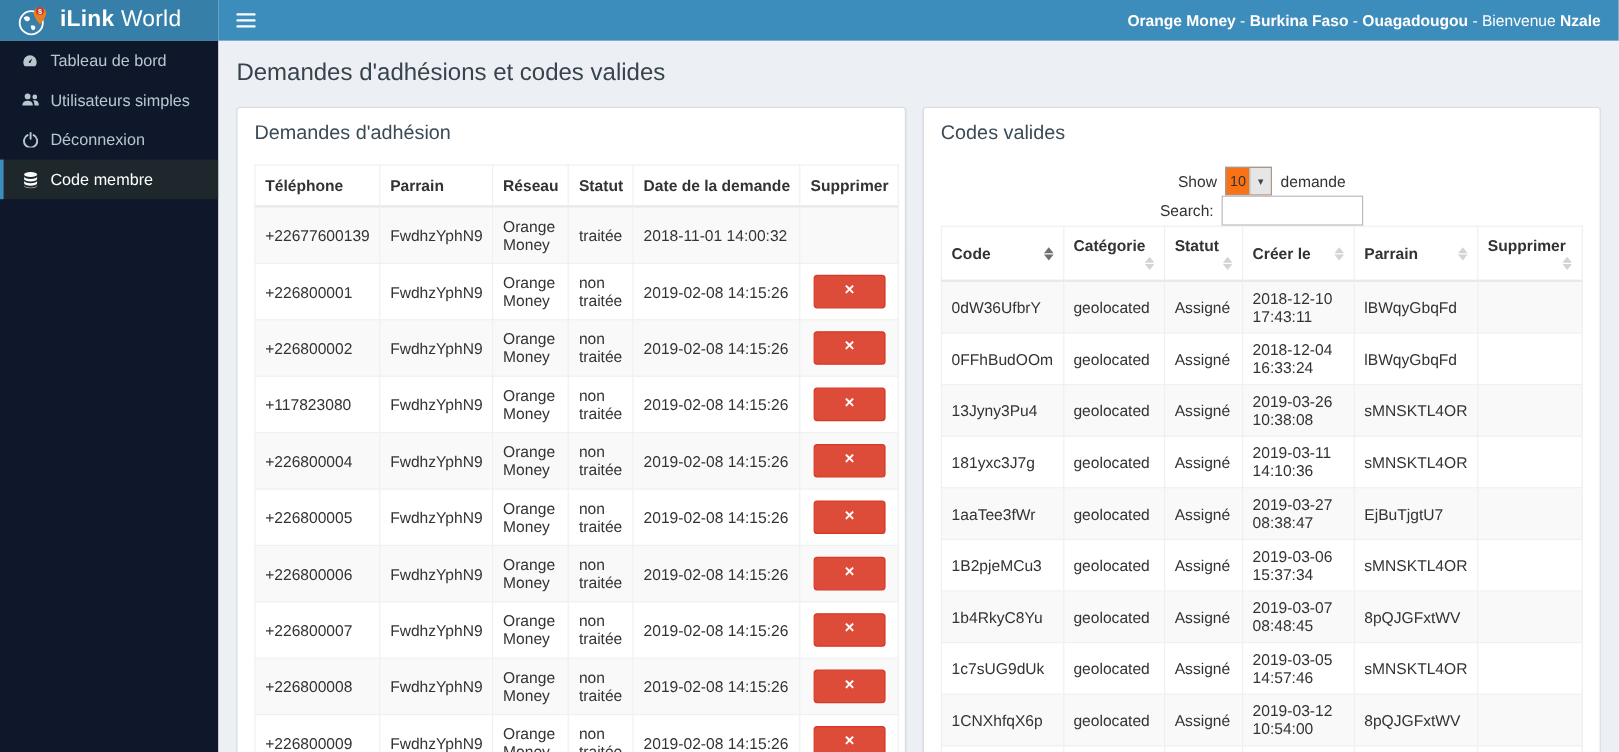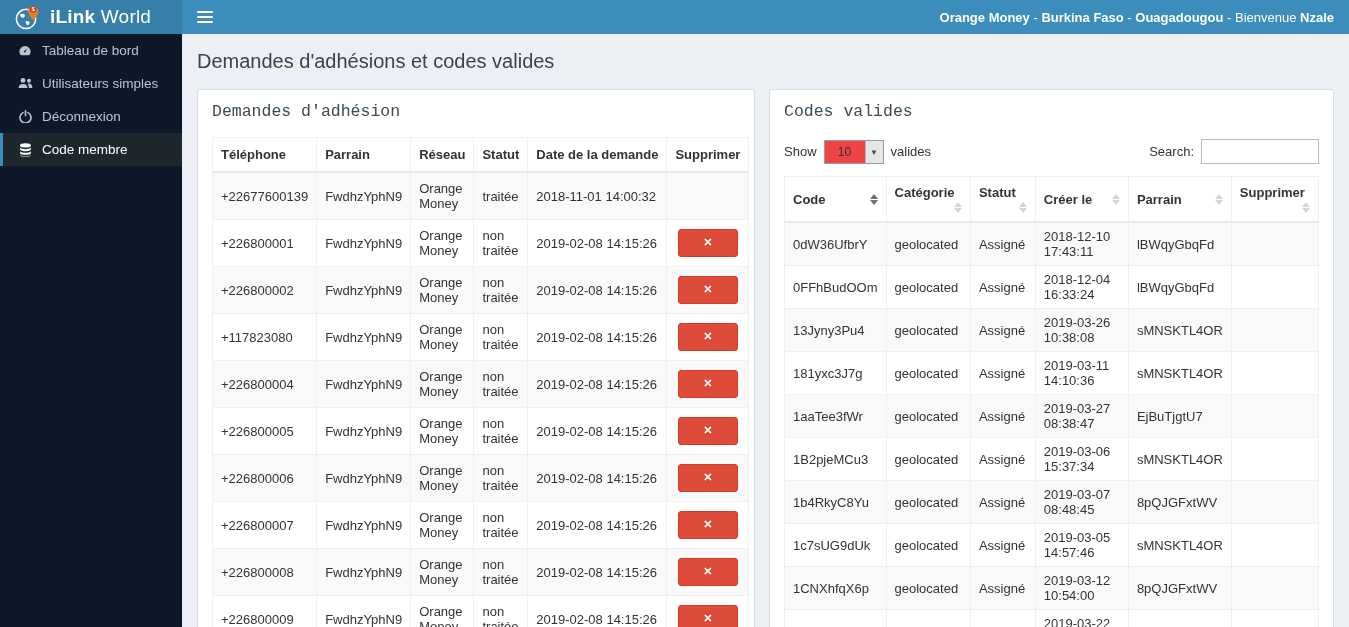--- a/index.html
+++ b/index.html
@@ -30,21 +30,21 @@
 
   
   .content { position:absolute; left:182px; top:34px; right:0; bottom:0; overflow:hidden;
              padding:12px 15px; background:#ecf0f5; }
   h1.page-title { font-size:20px; font-weight:500; color:#38444c; margin:4px 0 16px; }
   .row { display:flex; gap:14px; align-items:flex-start; }
   .box { background:#fff; border:1px solid #d9dee4; border-radius:3px;
          box-shadow:0 1px 1px rgba(0,0,0,.05); }
   .box-left  { width:558px; min-width:558px; }
   .box-right { flex:1; }
-  .box-header { padding:12px 14px 6px;font-family:Liberation Mono, monospace; }
+  .box-header { padding:12px 14px 6px; }
   .box-header h2 { font-size:16.5px; font-weight:500; color:#3b4a54; }
   .box-body { padding:10px 14px 14px; }
 
   
   table { width:100%; border-collapse:collapse; font-size:13px; color:#333; }
   .t-bordered th, .t-bordered td { border:1px solid #eef0f1; }
   .t-bordered thead th { border-bottom:2px solid #e7eaec; }
   th { text-align:left; font-weight:bold; padding:9px 8px; white-space:nowrap;margin-left:44px; }
   td { padding:8px; vertical-align:middle; }
   tbody tr:nth-child(odd) { background:#f9f9f9; }
@@ -60,23 +60,23 @@
   .sort { float:right; display:inline-flex; flex-direction:column; gap:1px; margin-left:6px;
           margin-top:2px; }
   .sort i { width:0; height:0; border-left:4px solid transparent; border-right:4px solid transparent; }
   .sort .up   { border-bottom:5px solid #d4d4d4; }
   .sort .down { border-top:5px solid #d4d4d4; }
   .sort.asc .up { border-bottom-color:#6f6f6f; }
   .sort.asc .down { border-top-color:#6f6f6f; }
 
   
   .dt-controls { display:flex; justify-content:space-between; align-items:center;
-                 margin:2px 0 12px; font-size:13px; color:#333; }
+                 margin:2px 0 0; font-size:13px; color:#333;flex-direction:column; }
   .show-wrap { display:flex; align-items:center; gap:7px; }
-  .fake-select { display:flex; width:60px; height:24px; border:1px solid #9b9b9b; background:#ef4444;
+  .fake-select { display:flex; width:39px; height:24px; border:1px solid #9b9b9b; background:#f97316;
                  cursor:pointer; }
   .fake-select .val { flex:1; display:flex; align-items:center; justify-content:center; font-size:12px; }
   .fake-select .arrow { width:18px; background:#e6e6e6; border-left:1px solid #b5b5b5;
                         display:flex; align-items:center; justify-content:center; font-size:9px; color:#444; }
   .search-wrap { display:flex; align-items:center; gap:7px; }
   .search-wrap input { width:118px; height:25px; border:1px solid #b7bcc3; background:#fff;
                        padding:0 6px; font-size:13px; outline:none; }
 </style>
 </head>
 <body>
@@ -280,21 +280,21 @@
         <h2>Codes valides</h2>
       </div>
       <div class="box-body">
         <div class="dt-controls">
           <div class="show-wrap">
             <span>Show</span>
             <div class="fake-select">
               <span class="val">10</span>
               <span class="arrow">▾</span>
             </div>
-            <span>valides</span>
+            <span>demande</span>
           </div>
           <div class="search-wrap">
             <span>Search:</span>
             <input type="text" style="">
           </div>
         </div>
 
         <table class="t-bordered dt">
           <thead>
             <tr>

